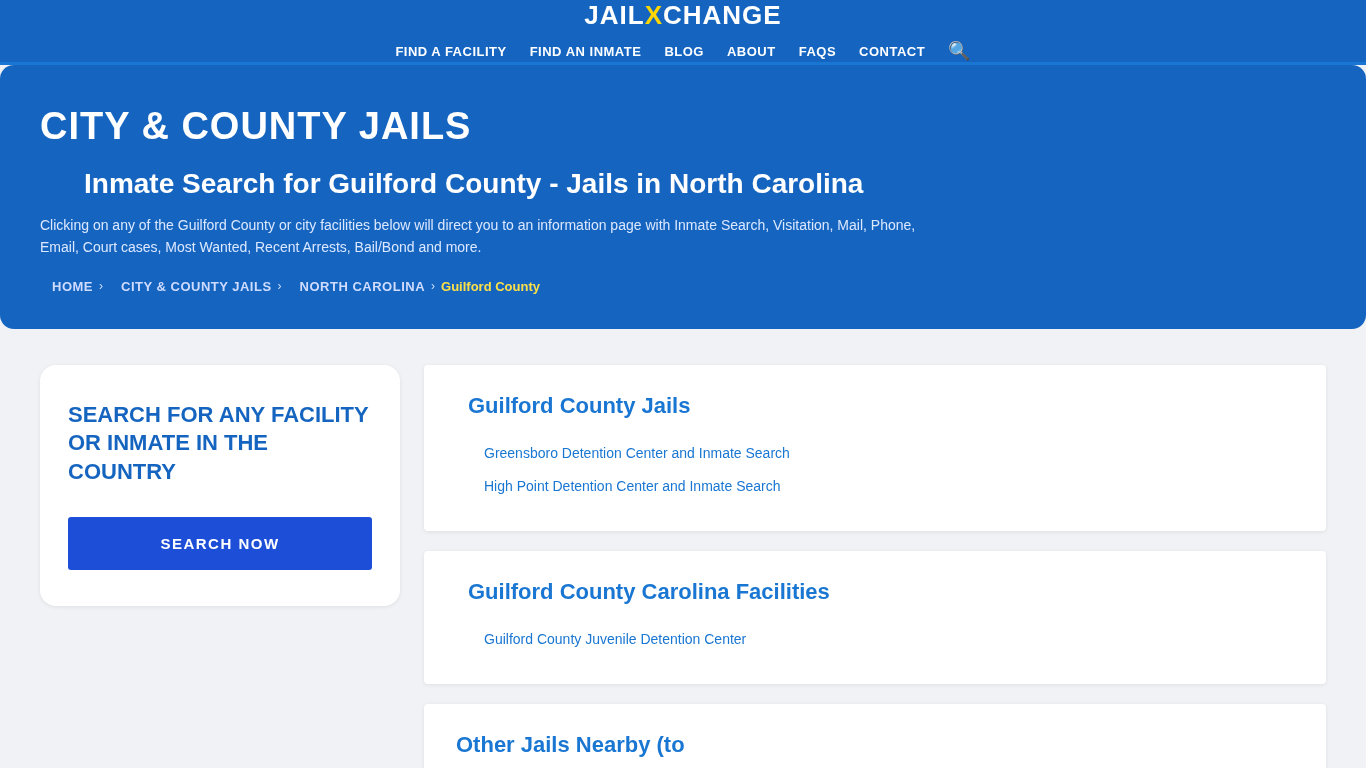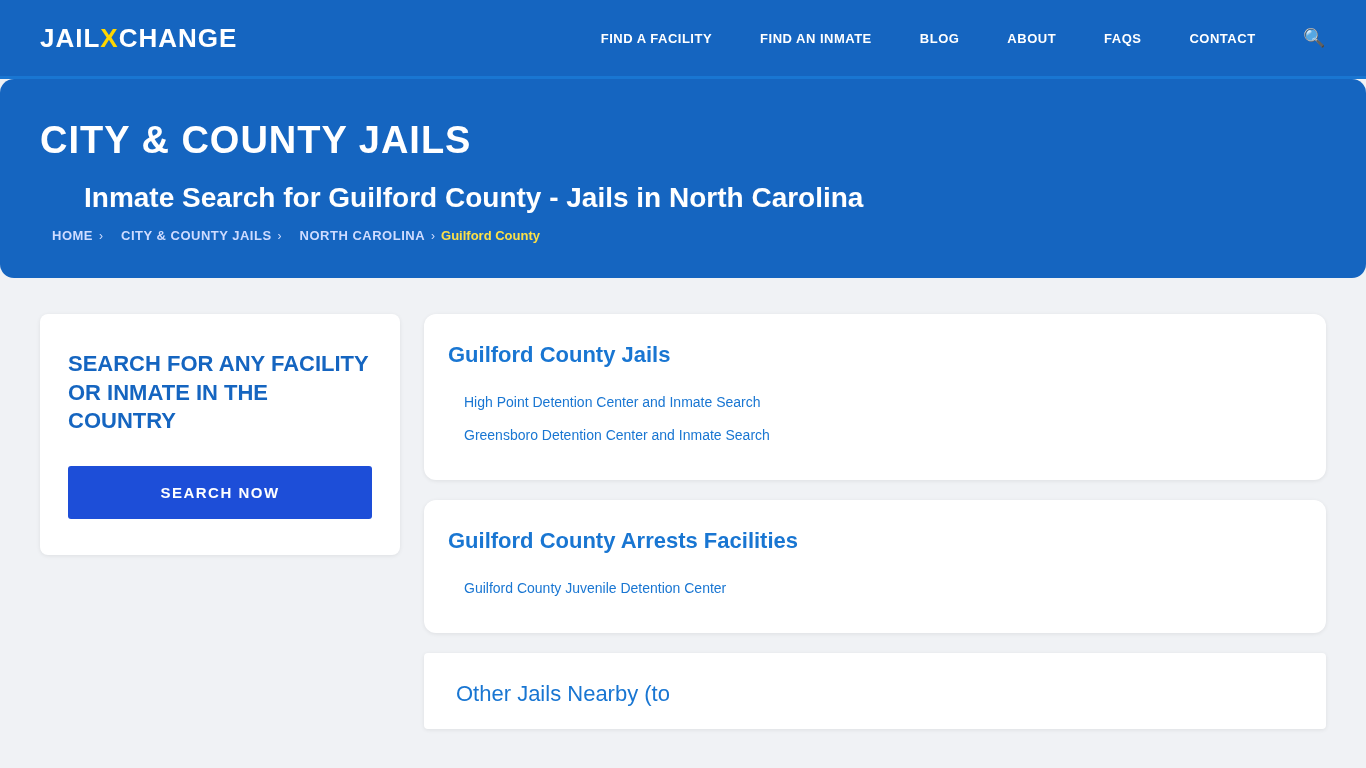--- a/index.html
+++ b/index.html
@@ -5,39 +5,40 @@
     * { margin: 0; padding: 0; box-sizing: border-box; }
     body { font-family: Arial, Helvetica, sans-serif; background: #f0f2f5; }
 
     
     header {
       background: #1565c0;
       display: flex;
       align-items: center;
       justify-content: space-between;
       padding: 0 40px;
-      height: 79px;
+      height: 65px;
       border-bottom: 3px solid #1976d2;
+      flex-direction: column;
     }
     .logo {
       display: flex;
       align-items: center;
       font-size: 26px;
       font-weight: 900;
       color: #fff;
       letter-spacing: 1px;
     }
     .logo-jail { color: #fff; }
     .logo-exchange { color: #fff; }
     .logo-x { color: #ffd600; }
 
     nav {
       display: flex;
       align-items: center;
-      gap: 48px;
+      gap: 23px;
     }
     nav a {
       color: #fff;
       text-decoration: none;
       font-size: 13px;
       font-weight: 600;
       letter-spacing: 0.5px;
       text-transform: uppercase;
       white-space: nowrap;
     }
@@ -109,21 +110,21 @@
       margin: 0 auto;
     }
 
     
     .left-panel {
       width: 360px;
       flex-shrink: 0;
     }
     .search-box {
       background: #fff;
-      border-radius: 8px;
+      border-radius: 16px;
       padding: 36px 28px 36px 28px;
       box-shadow: 0 1px 4px rgba(0,0,0,0.08);
     }
     .search-box-title {
       font-size: 22px;
       font-weight: 800;
       color: #1565c0;
       line-height: 1.3;
       margin-bottom: 30px;
       text-transform: uppercase;
@@ -146,22 +147,22 @@
 
     
     .right-panel {
       flex: 1;
       display: flex;
       flex-direction: column;
       gap: 20px;
     }
     .card {
       background: #fff;
-      border-radius: 12px;
-      padding: 28px 24px;
+      border-radius: 4px;
+      padding: 28px 44px;
       box-shadow: 0 1px 4px rgba(0,0,0,0.08);
     }
     .card-title {
       font-size: 22px;
       font-weight: 700;
       color: #1976d2;
       margin-bottom: 18px;
     }
     .facility-link {
       display: block;
@@ -177,21 +178,21 @@
 
     .partial-card {
       background: #fff;
       border-radius: 4px;
       padding: 28px 32px 14px 32px;
       box-shadow: 0 1px 4px rgba(0,0,0,0.08);
       overflow: hidden;
     }
     .partial-card-title {
       font-size: 22px;
-      font-weight: 400;
+      font-weight: 700;
       color: #1976d2;
       margin-bottom: 8px;
     }
   </style>
 </head>
 <body>
 
 <header>
   <div class="logo">
     <span class="logo-jail">JAIL</span>
@@ -205,20 +206,21 @@
     <a href="#">ABOUT</a>
     <a href="#">FAQs</a>
     <a href="#">CONTACT</a>
     <button class="search-icon-btn">🔍</button>
   </nav>
 </header>
 
 <section class="hero">
   <h1 class="hero-title">CITY &amp; COUNTY JAILS</h1>
   <h2 class="hero-subtitle">Inmate Search for Guilford County - Jails in North Carolina</h2>
+  <p class="hero-desc">Clicking on any of the Guilford County or city facilities below will direct you to an information page with Inmate Search, Visitation, Mail, Phone, Email, Court cases, Most Wanted, Recent Arrests, Bail/Bond and more.</p>
   <nav class="breadcrumb">
     <a href="#">Home</a>
     <span class="breadcrumb-sep">›</span>
     <a href="#">City &amp; County Jails</a>
     <span class="breadcrumb-sep">›</span>
     <a href="#">North Carolina</a>
     <span class="breadcrumb-sep">›</span>
     <span class="breadcrumb-current">Guilford County</span>
   </nav>
 </section>
@@ -229,26 +231,26 @@
     <div class="search-box">
       <div class="search-box-title">SEARCH FOR ANY FACILITY OR INMATE IN THE COUNTRY</div>
       <button class="search-now-btn">SEARCH NOW</button>
     </div>
   </aside>
 
   <main class="right-panel">
 
     <div class="card">
       <div class="card-title">Guilford County Jails</div>
+      <a href="#" class="facility-link">Greensboro Detention Center and Inmate Search</a>
       <a href="#" class="facility-link">High Point Detention Center and Inmate Search</a>
-      <a href="#" class="facility-link">Greensboro Detention Center and Inmate Search</a>
     </div>
 
     <div class="card">
-      <div class="card-title">Guilford County Arrests Facilities</div>
+      <div class="card-title">Guilford County Carolina Facilities</div>
       <a href="#" class="facility-link">Guilford County Juvenile Detention Center</a>
     </div>
 
     <div class="partial-card">
       <div class="partial-card-title">Other Jails Nearby (to</div>
     </div>
 
   </main>
 </div>
 

